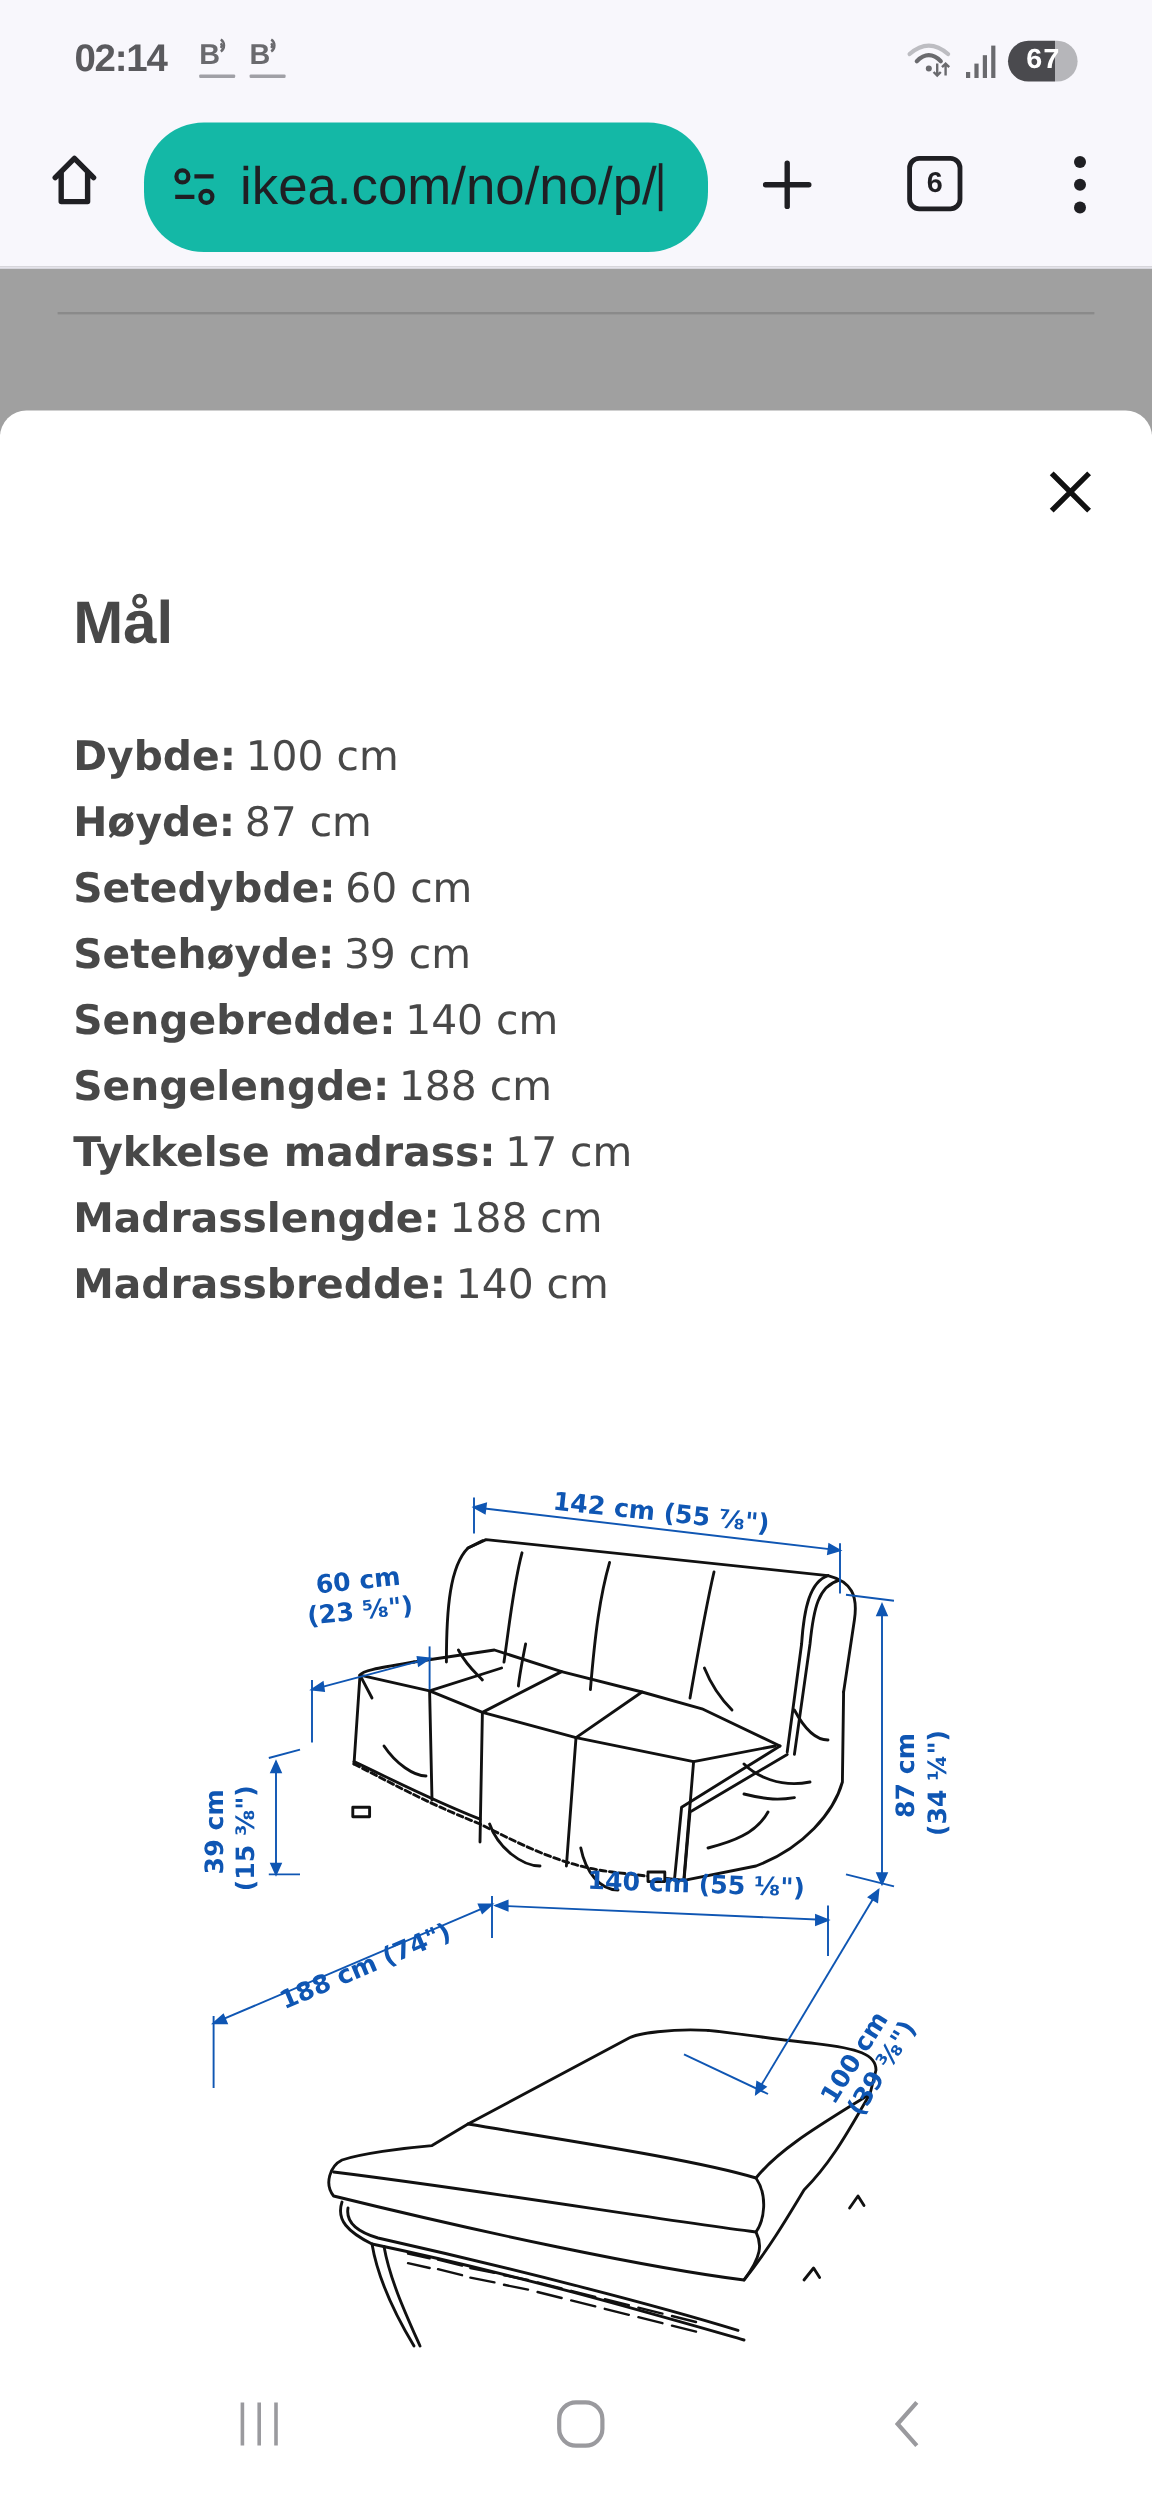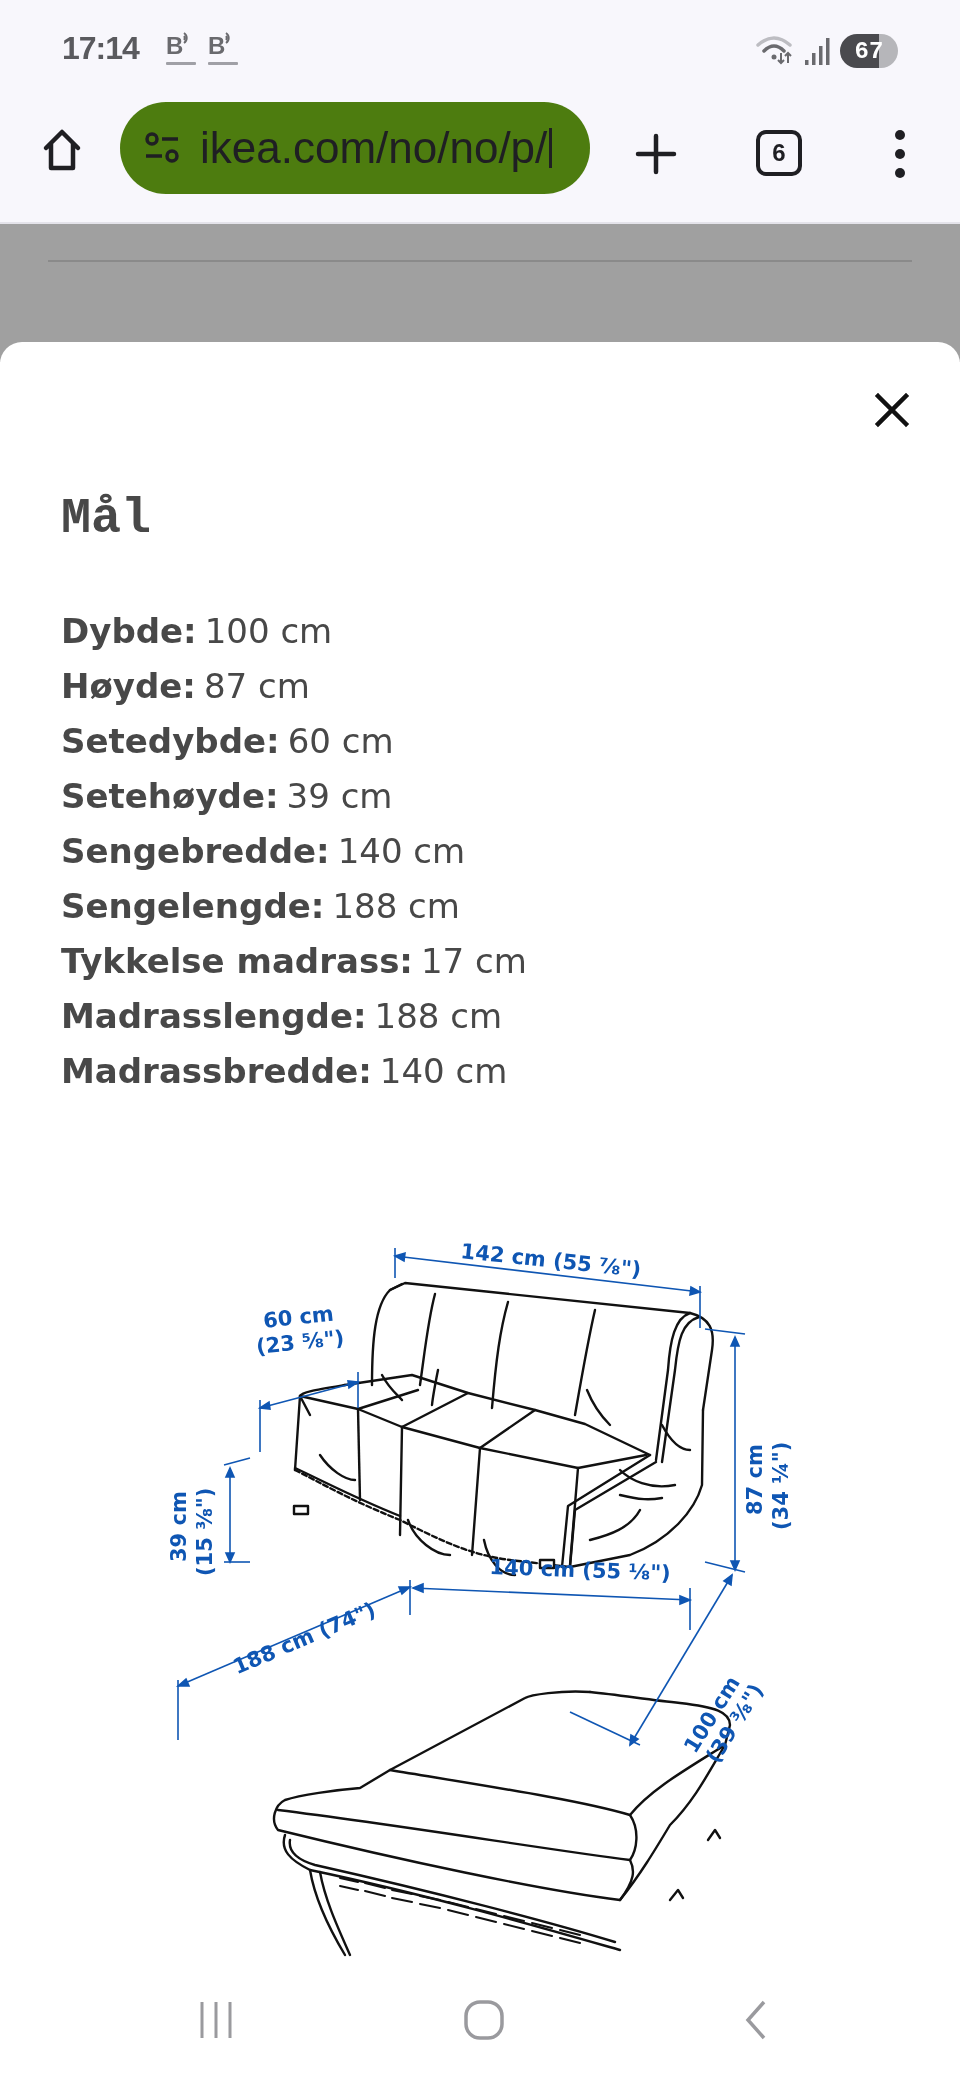--- a/index.html
+++ b/index.html
@@ -11,54 +11,54 @@
   .status-time { position: absolute; left: 62px; top: 30px; font-size: 32px; font-weight: bold; color: #5a5a5e; letter-spacing: -1px; font-family: "Liberation Sans", sans-serif; }
   .bt-icon { position: absolute; top: 32px; width: 34px; height: 38px; }
   .bt-icon .b { position: absolute; left: 0; top: 0; font-size: 24px; font-weight: bold; color: #6a6a6e; font-family: "Liberation Sans", sans-serif; }
   .bt-icon .sub { position: absolute; left: 0; top: 30px; width: 30px; height: 3px; background: #a0a0a6; border-radius: 1px; }
   .status-right { position: absolute; right: 62px; top: 33px; height: 36px; display: flex; align-items: center; gap: 8px; }
   .battery { width: 58px; height: 34px; border-radius: 17px; background: linear-gradient(90deg, #4a4a4e 0%, #4a4a4e 68%, #b6b6ba 68%, #b6b6ba 100%); display: flex; align-items: center; justify-content: center; color: #fff; font-weight: bold; font-size: 24px; font-family: Liberation Mono, monospace; }
 
   
   .browser-bar { position: absolute; top: 100px; left: 0; width: 960px; height: 122px; background: #f8f7fc; }
   .home-btn { position: absolute; left: 36px; top: 24px; width: 52px; height: 52px; display: flex; align-items: center; justify-content: center; }
-  .url-pill { position: absolute; left: 120px; top: 2px; width: 470px; height: 92px; background: #4d7c0f; border-radius: 50px; display: flex; align-items: center; padding-left: 20px; overflow: hidden; }
+  .url-pill { position: absolute; left: 120px; top: 2px; width: 470px; height: 108px; background: #14b8a6; border-radius: 50px; display: flex; align-items: center; padding-left: 20px; overflow: hidden; }
   .url-pill .tune { width: 44px; height: 44px; flex: 0 0 auto; margin-right: 16px; }
   .url-text { font-family: "Liberation Sans", sans-serif; font-size: 44px; color: #1f1f23; white-space: nowrap; }
   .url-cursor { display: inline-block; width: 3px; height: 40px; background: #1f1f23; margin-left: 2px; vertical-align: middle; }
   .new-tab-btn { position: absolute; left: 628px; top: 26px; width: 56px; height: 56px; display: flex; align-items: center; justify-content: center; }
   .tabs-btn { position: absolute; left: 756px; top: 30px; width: 46px; height: 46px; border: 4px solid #1f1f23; border-radius: 10px; display: flex; align-items: center; justify-content: center; font-size: 24px; font-weight: bold; color: #1f1f23; font-family: "Liberation Sans", sans-serif; }
   .menu-btn { position: absolute; left: 880px; top: 26px; width: 40px; height: 56px; display: flex; flex-direction: column; align-items: center; justify-content: space-between; padding: 4px 0; }
   .menu-btn .dot { width: 10px; height: 10px; border-radius: 50%; background: #1f1f23; }
 
   
   .page-dim { position: absolute; top: 222px; left: 0; width: 960px; height: 140px; background: #a0a0a0; border-top: 2px solid #e4e3ea; }
   .page-dim .rule { position: absolute; left: 48px; right: 48px; top: 36px; height: 2px; background: #8a8a8a; }
 
   
   .sheet { position: absolute; top: 342px; left: 0; width: 960px; height: 1618px; background: #ffffff; border-radius: 22px 22px 0 0; overflow: hidden; }
   .close-btn { position: absolute; right: 44px; top: 44px; width: 48px; height: 48px; display: flex; align-items: center; justify-content: center; }
-  .sheet-title { position: absolute; left: 61px; top: 148px; font-size: 50px; font-weight: bold; color: #484848; font-family: Liberation Mono, monospace; }
+  .sheet-title { position: absolute; left: 61px; top: 148px; font-size: 50px; font-weight: bold; color: #484848; font-family: Liberation Sans, sans-serif; }
   .dims-list { position: absolute; left: 61px; top: 262px; list-style: none; }
   .dims-list li { height: 55px; font-size: 34px; color: #484848; line-height: 55px; white-space: nowrap; }
   .dims-list .lbl { font-weight: bold; }
   .dims-list .val { font-weight: normal; margin-left: 8px; }
 
   .diagram { position: absolute; left: 150px; top: 868px; width: 660px; height: 750px; }
   .dim-label { position: absolute; color: #0f56b3; font-weight: bold; font-size: 21px; font-family: "DejaVu Sans", sans-serif; white-space: nowrap; line-height: 1.1; }
 
   
   .nav-bar { position: absolute; top: 1960px; left: 0; width: 960px; height: 120px; background: #ffffff; }
   .nav-btn { position: absolute; top: 36px; width: 60px; height: 48px; display: flex; align-items: center; justify-content: center; }
 </style>
 </head>
 <body>
 
 <div class="status-bar">
-  <span class="status-time">17:14</span>
+  <span class="status-time">02:14</span>
   <div class="bt-icon" style="left:166px">
     <span class="b">B</span>
     <svg width="16" height="16" viewBox="0 0 16 16" style="position:absolute;left:15px;top:-2px">
         <path d="M3 3 A6 6 0 0 1 3 13" fill="none" stroke="#6a6a6e" stroke-width="2"></path>
         <path d="M3 6 A3 3 0 0 1 3 10" fill="none" stroke="#6a6a6e" stroke-width="2"></path>
       </svg>
     <span class="sub"></span>
   </div>
   <div class="bt-icon" style="left:208px">
     <span class="b">B</span>

